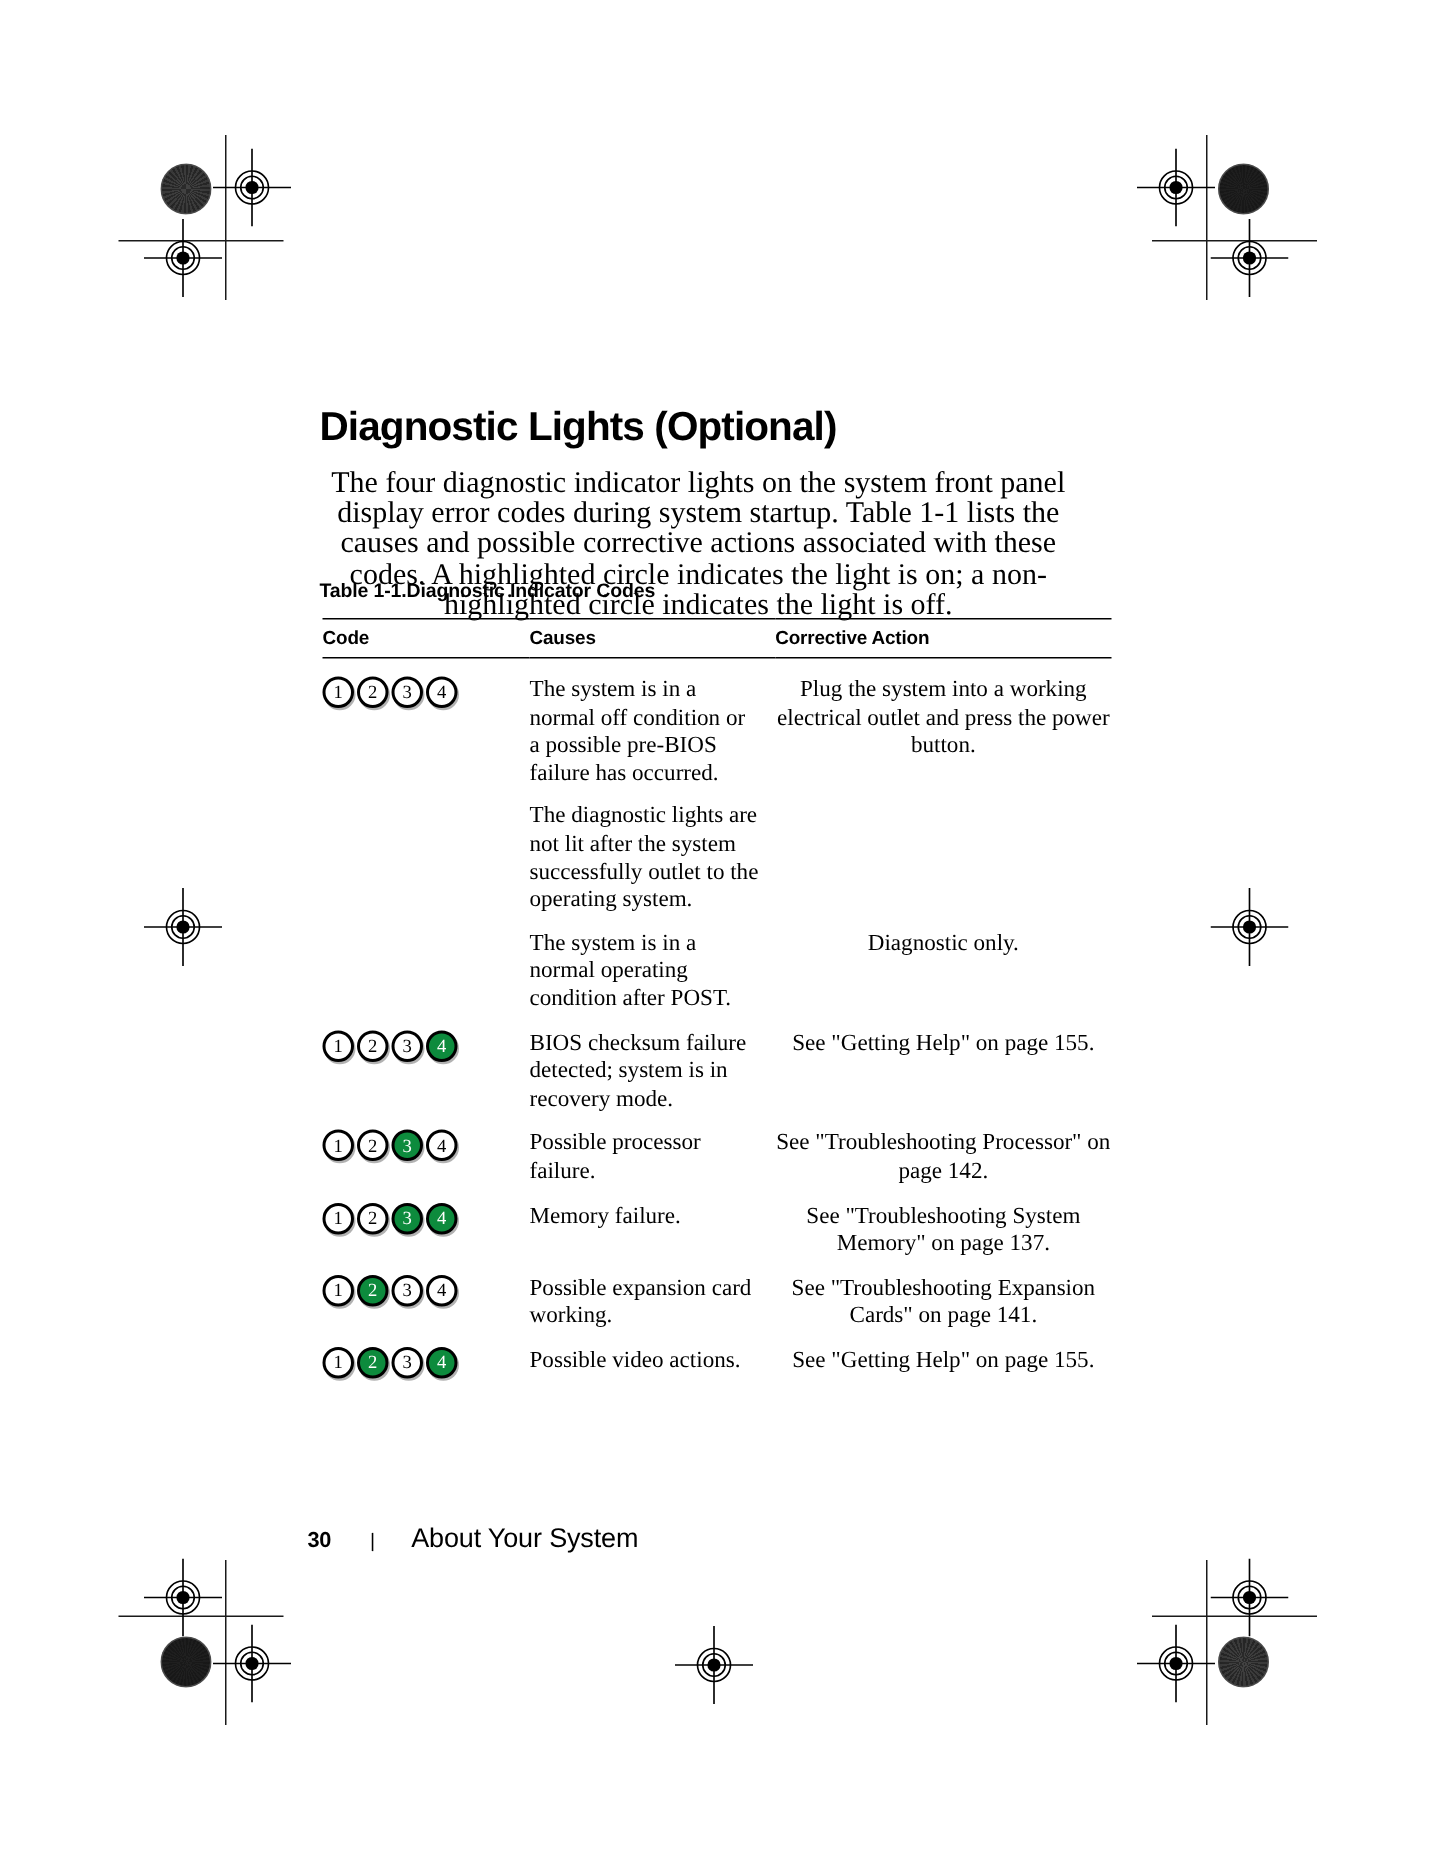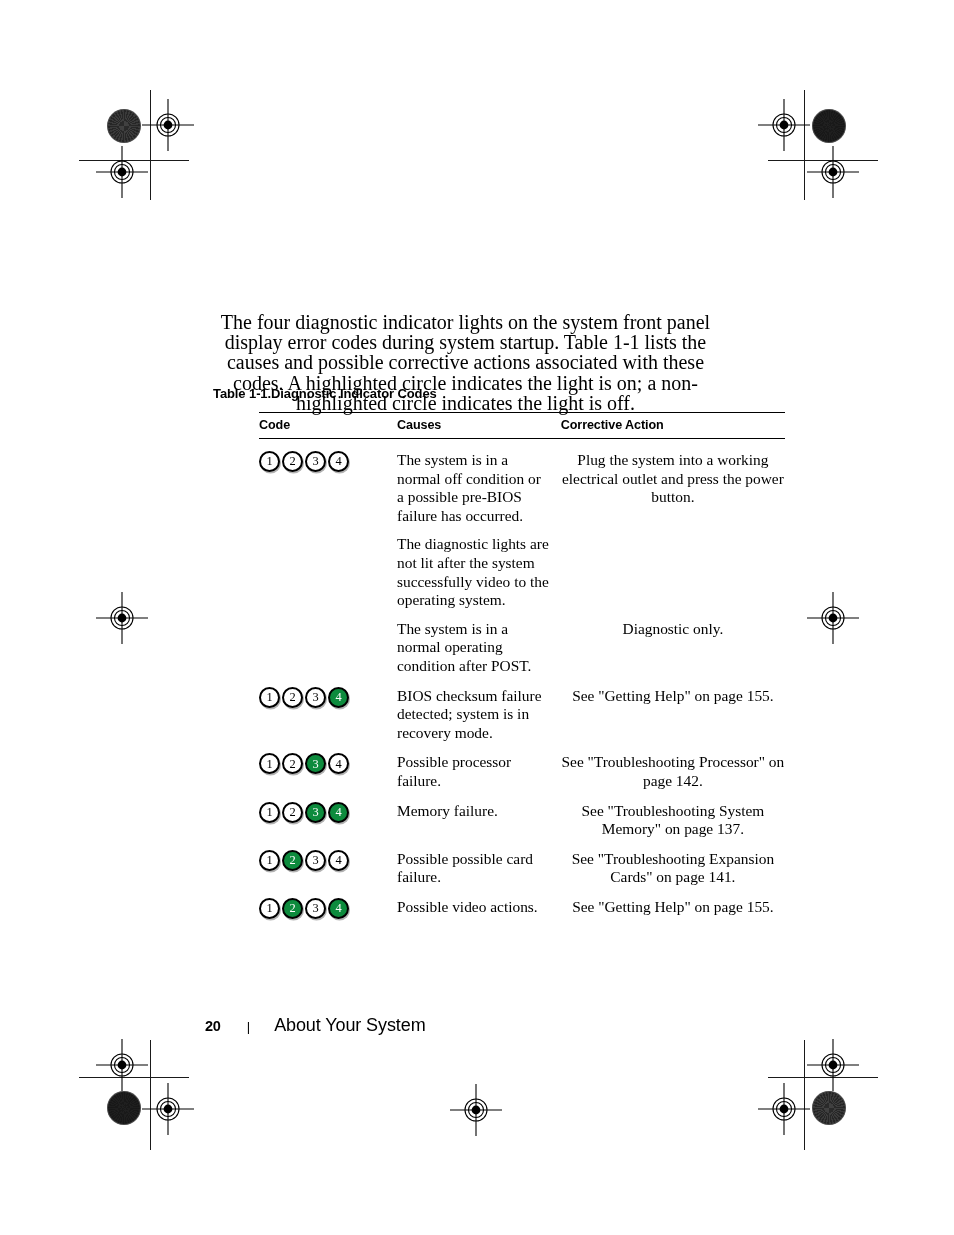--- a/index.html
+++ b/index.html
@@ -87,21 +87,20 @@
     letter-spacing: -0.1px;
     white-space: nowrap;
   }
   #table-caption .caption-num { margin-right: 0; }
 
   #codes-table {
     position: absolute;
     left: 215px; top: 412px;
     width: 526px;
     border-collapse: collapse;
-    margin-left: 44px;
   }
   #codes-table thead th {
     font-family: "Liberation Sans", sans-serif;
     font-weight: bold;
     font-size: 12.6px;
     text-align: left;
     padding: 5px 0 6px 0;
     vertical-align: bottom;
     letter-spacing: -0.1px;
   }
@@ -290,20 +289,21 @@
         <line x1="0" y1="26" x2="52" y2="26"></line>
         <circle cx="26" cy="26" r="11"></circle>
         <circle cx="26" cy="26" r="7.5"></circle>
       </g>
       <circle cx="26" cy="26" r="4.4" fill="#000"></circle>
     </svg>
 </div>
 
 <div id="page-content">
 
+  <h1 id="doc-heading">Diagnostic Lights (Optional)</h1>
 
   <p id="intro-paragraph">The four diagnostic indicator lights on the system front panel display error codes during system startup. Table 1-1 lists the causes and possible corrective actions associated with these codes. A highlighted circle indicates the light is on; a non-highlighted circle indicates the light is off.</p>
 
   <div id="table-caption">
     <span class="caption-num">Table 1-1.</span><span>Diagnostic Indicator Codes</span>
   </div>
 
   <table id="codes-table">
     <thead>
       <tr>
@@ -319,21 +319,21 @@
               <div class="light">1</div>
               <div class="light">2</div>
               <div class="light">3</div>
               <div class="light">4</div>
             </div>
           </td>
           <td class="col-causes cell-pad-first">The system is in a normal off condition or a possible pre-BIOS failure has occurred.</td>
           <td class="col-action cell-pad-first">Plug the system into a working electrical outlet and press the power button.</td>
         </tr>
         <tr>
-          <td class="col-causes cell-pad-sub">The diagnostic lights are not lit after the system successfully video to the operating system.</td>
+          <td class="col-causes cell-pad-sub">The diagnostic lights are not lit after the system successfully outlet to the operating system.</td>
           <td class="col-action cell-pad-sub"></td>
         </tr>
         <tr>
           <td class="col-causes cell-pad-sub">The system is in a normal operating condition after POST.</td>
           <td class="col-action cell-pad-sub">Diagnostic only.</td>
         </tr>
         <tr>
           <td class="col-code cell-pad" rowspan="1">
             <div class="code-lights">
               <div class="light">1</div>
@@ -371,37 +371,37 @@
         </tr>
         <tr>
           <td class="col-code cell-pad" rowspan="1">
             <div class="code-lights">
               <div class="light">1</div>
               <div class="light on">2</div>
               <div class="light">3</div>
               <div class="light">4</div>
             </div>
           </td>
-          <td class="col-causes cell-pad">Possible possible card failure.</td>
+          <td class="col-causes cell-pad">Possible expansion card working.</td>
           <td class="col-action cell-pad">See "Troubleshooting Expansion Cards" on page 141.</td>
         </tr>
         <tr>
           <td class="col-code cell-pad" rowspan="1">
             <div class="code-lights">
               <div class="light">1</div>
               <div class="light on">2</div>
               <div class="light">3</div>
               <div class="light on">4</div>
             </div>
           </td>
           <td class="col-causes cell-pad">Possible video actions.</td>
           <td class="col-action cell-pad">See "Getting Help" on page 155.</td>
         </tr>
       </tbody>
   </table>
 
   <div id="page-footer">
-    <span id="footer-page-number">20</span>
+    <span id="footer-page-number">30</span>
     <span id="footer-separator">|</span>
     <span id="footer-section-title">About Your System</span>
   </div>
 
 </div>
 
 </body></html>

